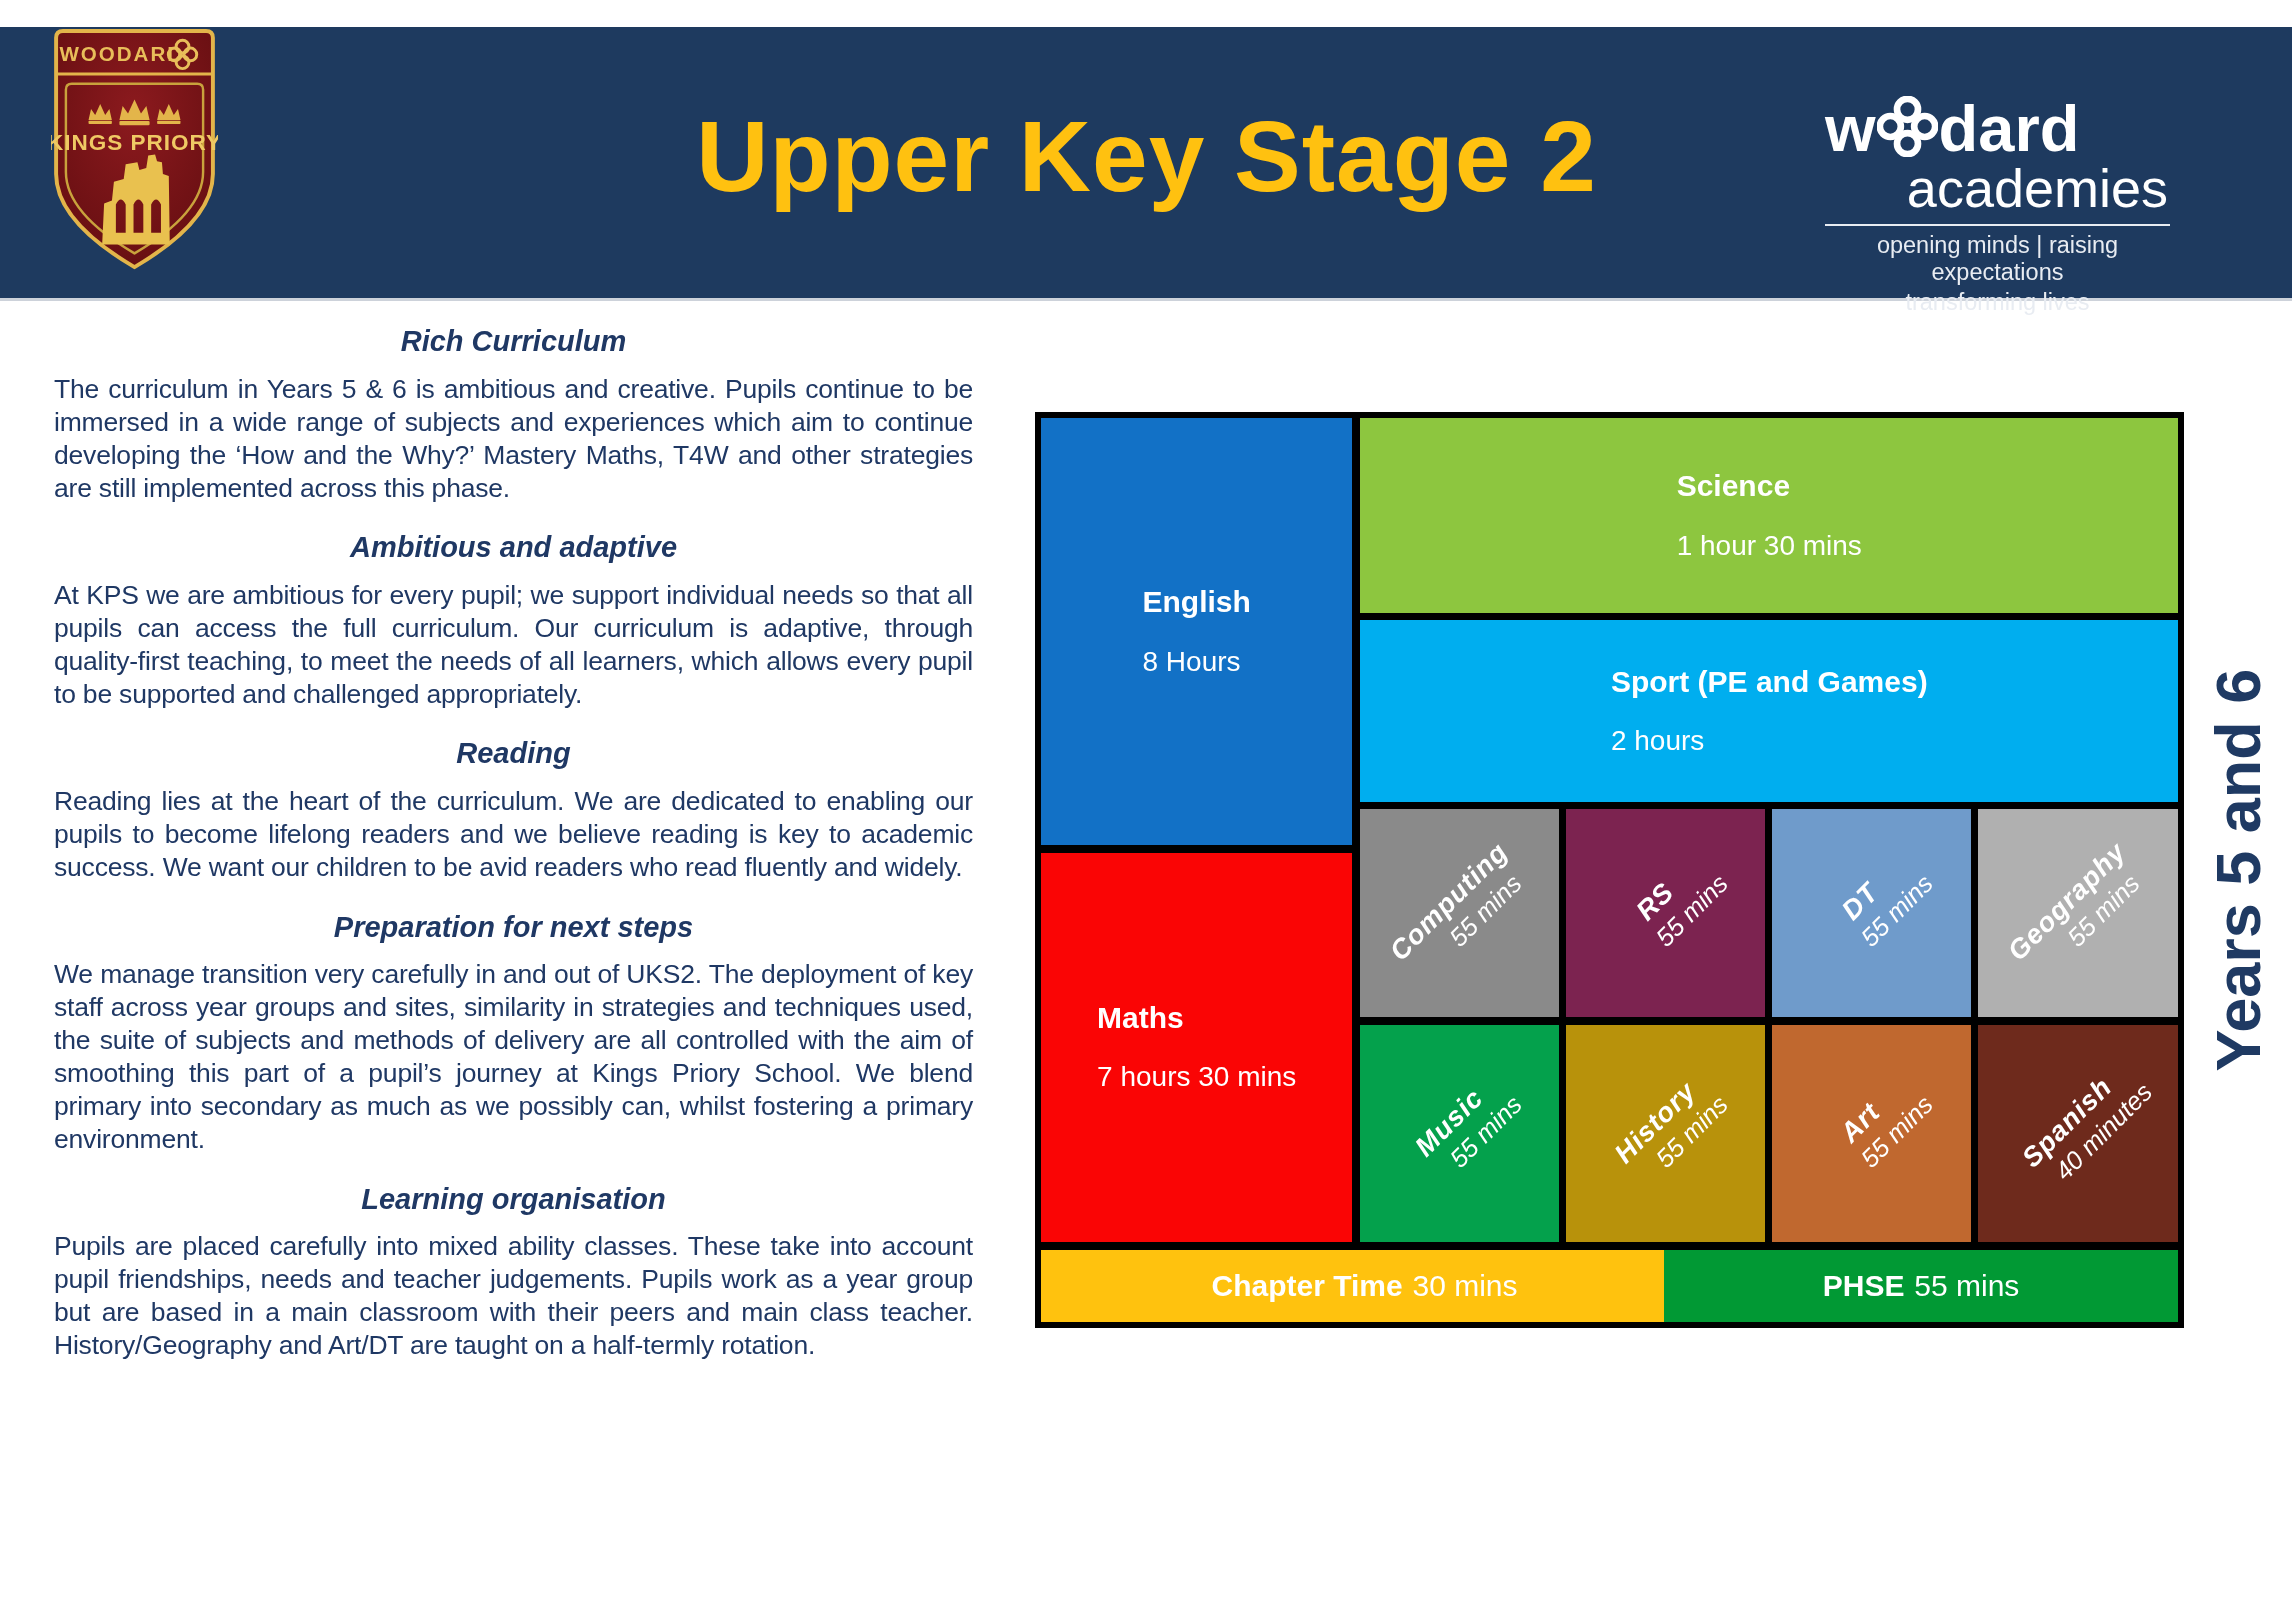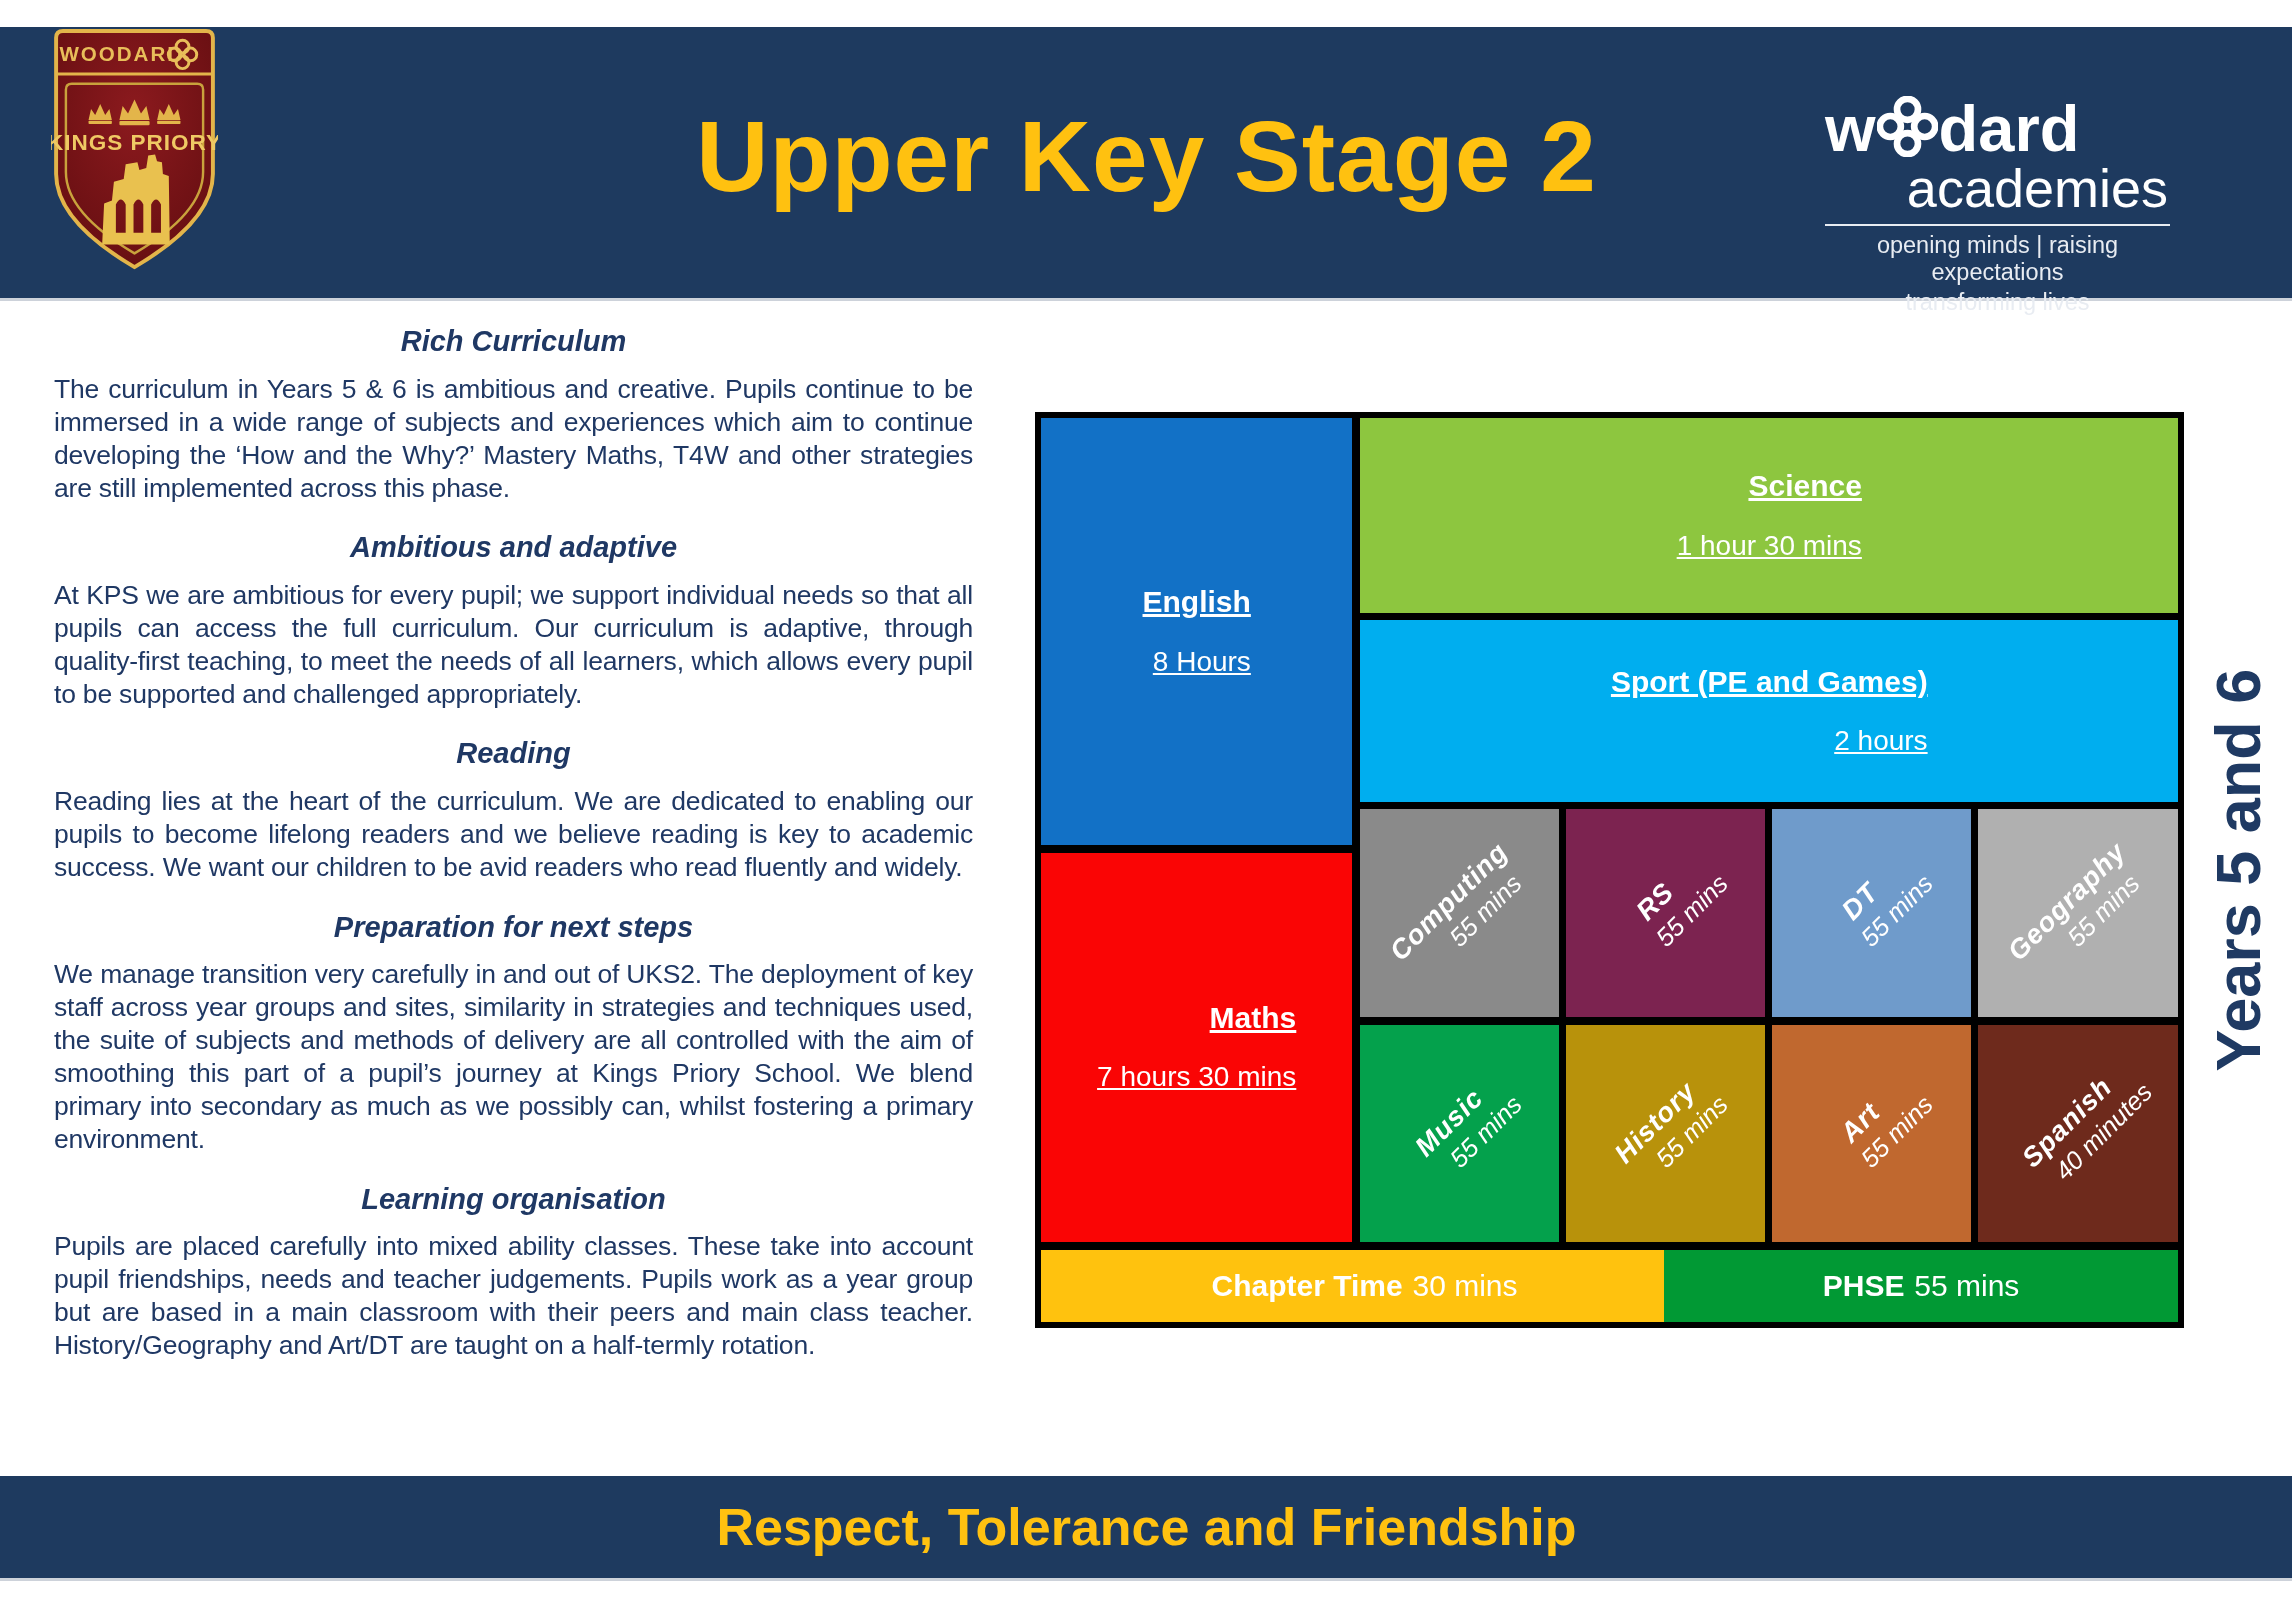--- a/index.html
+++ b/index.html
@@ -24,21 +24,21 @@
   
   .text-col{position:absolute;left:54px;top:325px;width:919px;color:#1F3864;}
   .text-col h2{font-size:29px;font-weight:bold;text-align:center;margin:26.5px 0 14.7px 0;font-style:italic;}
   .text-col h2:first-child{margin-top:0;}
   .text-col p{font-size:26.5px;line-height:33px;text-align:justify;margin:0;letter-spacing:-0.2px;}
 
   
   .treemap{position:absolute;left:1035px;top:412px;width:1149px;height:916px;background:#000000;}
   .tm-inner{position:absolute;left:5.9px;top:5.9px;right:5.9px;bottom:5.9px;}
   .cell{position:absolute;display:flex;align-items:center;justify-content:center;color:#ffffff;overflow:hidden;}
-  .cell .cell-inner{text-align:right;text-decoration:underline;}
+  .cell .cell-inner{text-align:left;}
   .cell.stack .subject{font-weight:bold;font-size:30px;}
   .cell.stack .time{font-size:28px;margin-top:26.5px;}
   .cell.diag .diag-wrap{transform:rotate(-45deg);text-align:center;white-space:nowrap;}
   .cell.diag .subject{font-weight:bold;font-style:italic;font-size:27.4px;letter-spacing:1px;}
   .cell.diag .time{font-style:italic;font-size:25.5px;margin-left:39px;margin-top:2px;}
   .cell.inline .bar-line{font-size:30px;white-space:nowrap;}
   .cell.inline .subject{font-weight:bold;}
   .cell.inline .time{margin-left:9.8px;font-weight:400;}
 
   
@@ -226,18 +226,15 @@
         <div class="cell inline" style="left: 54.8%; top: 92%; width: 45.2%; height: 8%; background: rgb(1, 153, 52);">
           <div class="bar-line"><span class="subject">PHSE</span><span class="time">55 mins</span></div>
         </div>
       </div>
   </div>
 
   <div class="years-col">
     <div class="years-label">Years 5 and 6</div>
   </div>
 
-  <div class="footer">
-    <div class="footer-motto">Respect, Tolerance and Friendship</div>
-  </div>
 
 </div>
 
 
 </body></html>

